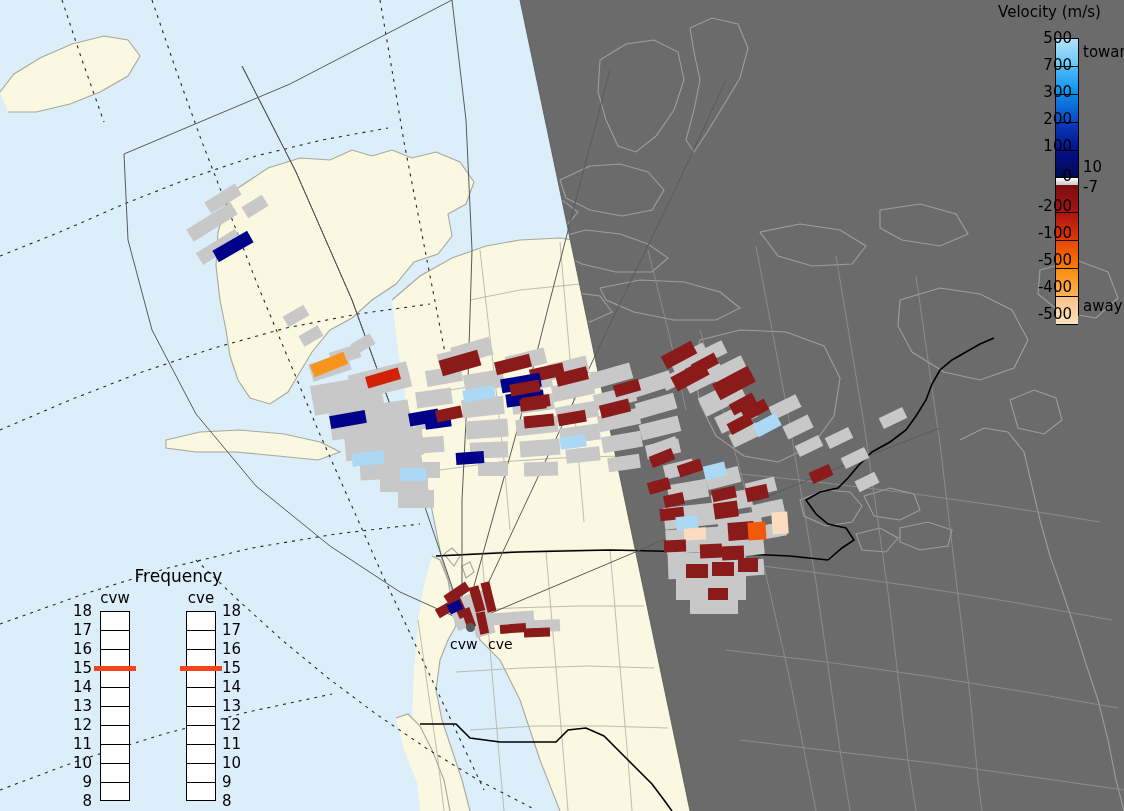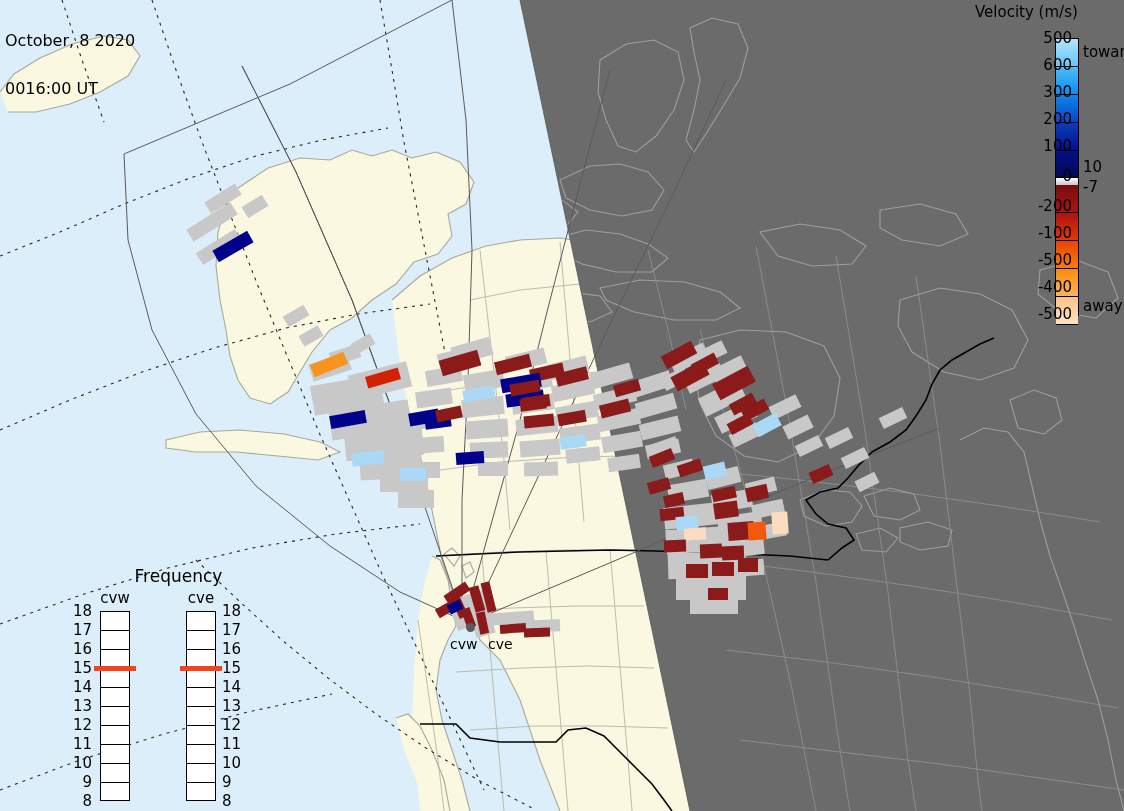--- a/index.html
+++ b/index.html
@@ -10,21 +10,21 @@
   .layer{position:absolute;top:0;left:0;width:1124px;height:811px;}
   svg.layer{display:block;}
 
   
   #title{position:absolute;left:5px;top:1px;color:#000;font-size:16px;line-height:16px;
          font-family:"DejaVu Sans",sans-serif;white-space:pre;z-index:40;}
   #title div{letter-spacing:0px;}
 
   
   #cbar-wrap{position:absolute;left:975px;top:0;width:149px;height:340px;z-index:40;}
-  #cbar-title{position:absolute;left:0;top:3px;width:149px;font-size:15px;color:#000;}
+  #cbar-title{position:absolute;left:0;top:3px;width:149px;text-align:center;font-size:15px;color:#000;}
   #cbar{position:absolute;left:80px;top:38px;width:24px;height:278px;border:1px solid #000;
         box-sizing:border-box;}
   .cb-band{width:100%;}
   .cb-tick{position:absolute;right:52px;font-size:15px;color:#000;text-align:right;
            width:60px;transform:translateY(-9px);}
   .cb-side{position:absolute;left:108px;font-size:15px;color:#000;transform:translateY(-9px);white-space:nowrap;}
 
   
   #freq{position:absolute;left:86px;top:566px;width:230px;height:260px;z-index:40;}
   #freq-title{position:absolute;left:0;top:0;width:185px;text-align:center;font-size:17px;color:#000;}
@@ -375,42 +375,38 @@
       <div style="position: absolute; left: 524px; top: 628px; width: 26px; height: 9px; background: rgb(139, 26, 26); transform: rotate(-2deg);"></div>
       <div style="position: absolute; left: 444px; top: 588px; width: 26px; height: 10px; background: rgb(139, 26, 26); transform: rotate(-34deg);"></div>
       <div style="position: absolute; left: 436px; top: 604px; width: 20px; height: 10px; background: rgb(139, 26, 26); transform: rotate(-30deg);"></div>
       <div style="position: absolute; left: 448px; top: 602px; width: 14px; height: 10px; background: rgb(0, 0, 139); transform: rotate(-26deg);"></div>
     </div>
 
   <div class="site-dot" style="left: 466px; top: 623px;"></div>
   <div class="site-lab" id="lab-cvw" style="left: 450px; top: 636px;">cvw</div>
   <div class="site-lab" id="lab-cve" style="left: 488px; top: 636px;">cve</div>
 
-  <div id="title">
-    <div>October, 8 2020</div>
-    <div>0016:00 UT</div>
-  </div>
 
   <div id="cbar-wrap">
     <div id="cbar-title">Velocity (m/s)</div>
     <div id="cbar">
         <div class="cb-band" style="height: 26.9px; background: linear-gradient(rgb(179, 226, 251), rgb(99, 200, 248)); border-bottom: 1px solid rgb(0, 0, 0);"></div>
         <div class="cb-band" style="height: 26.9px; background: linear-gradient(rgb(79, 189, 247), rgb(10, 142, 236)); border-bottom: 1px solid rgb(0, 0, 0);"></div>
         <div class="cb-band" style="height: 26.9px; background: linear-gradient(rgb(12, 134, 232), rgb(11, 70, 196)); border-bottom: 1px solid rgb(0, 0, 0);"></div>
         <div class="cb-band" style="height: 26.9px; background: linear-gradient(rgb(11, 60, 190), rgb(4, 17, 140)); border-bottom: 1px solid rgb(0, 0, 0);"></div>
         <div class="cb-band" style="height: 26.9px; background: linear-gradient(rgb(4, 15, 136), rgb(2, 10, 85)); border-bottom: 1px solid rgb(0, 0, 0);"></div>
         <div class="cb-band" style="height: 7px; background: linear-gradient(rgb(255, 255, 255), rgb(200, 200, 200));"></div>
         <div class="cb-band" style="height: 26.9px; background: linear-gradient(rgb(122, 13, 13), rgb(168, 20, 20)); border-bottom: 1px solid rgb(0, 0, 0);"></div>
         <div class="cb-band" style="height: 26.9px; background: linear-gradient(rgb(173, 20, 17), rgb(224, 58, 5)); border-bottom: 1px solid rgb(0, 0, 0);"></div>
         <div class="cb-band" style="height: 26.9px; background: linear-gradient(rgb(232, 69, 5), rgb(249, 124, 9)); border-bottom: 1px solid rgb(0, 0, 0);"></div>
         <div class="cb-band" style="height: 26.9px; background: linear-gradient(rgb(251, 140, 12), rgb(252, 180, 89)); border-bottom: 1px solid rgb(0, 0, 0);"></div>
         <div class="cb-band" style="height: 26.9px; background: linear-gradient(rgb(253, 193, 132), rgb(253, 227, 196)); border-bottom: 1px solid rgb(0, 0, 0);"></div>
       </div>
   <div class="cb-tick" style="top: 38px;">500</div>
-      <div class="cb-tick" style="top: 64.9px;">600</div>
+      <div class="cb-tick" style="top: 64.9px;">700</div>
       <div class="cb-tick" style="top: 91.8px;">300</div>
       <div class="cb-tick" style="top: 118.7px;">200</div>
       <div class="cb-tick" style="top: 145.6px;">100</div>
       <div class="cb-tick" style="top: 176px;">0</div>
       <div class="cb-tick" style="top: 206.4px;">-200</div>
       <div class="cb-tick" style="top: 233.3px;">-100</div>
       <div class="cb-tick" style="top: 260.2px;">-500</div>
       <div class="cb-tick" style="top: 287.1px;">-400</div>
       <div class="cb-tick" style="top: 314px;">-500</div>
       <div class="cb-side" style="top: 52px;">toward</div>

